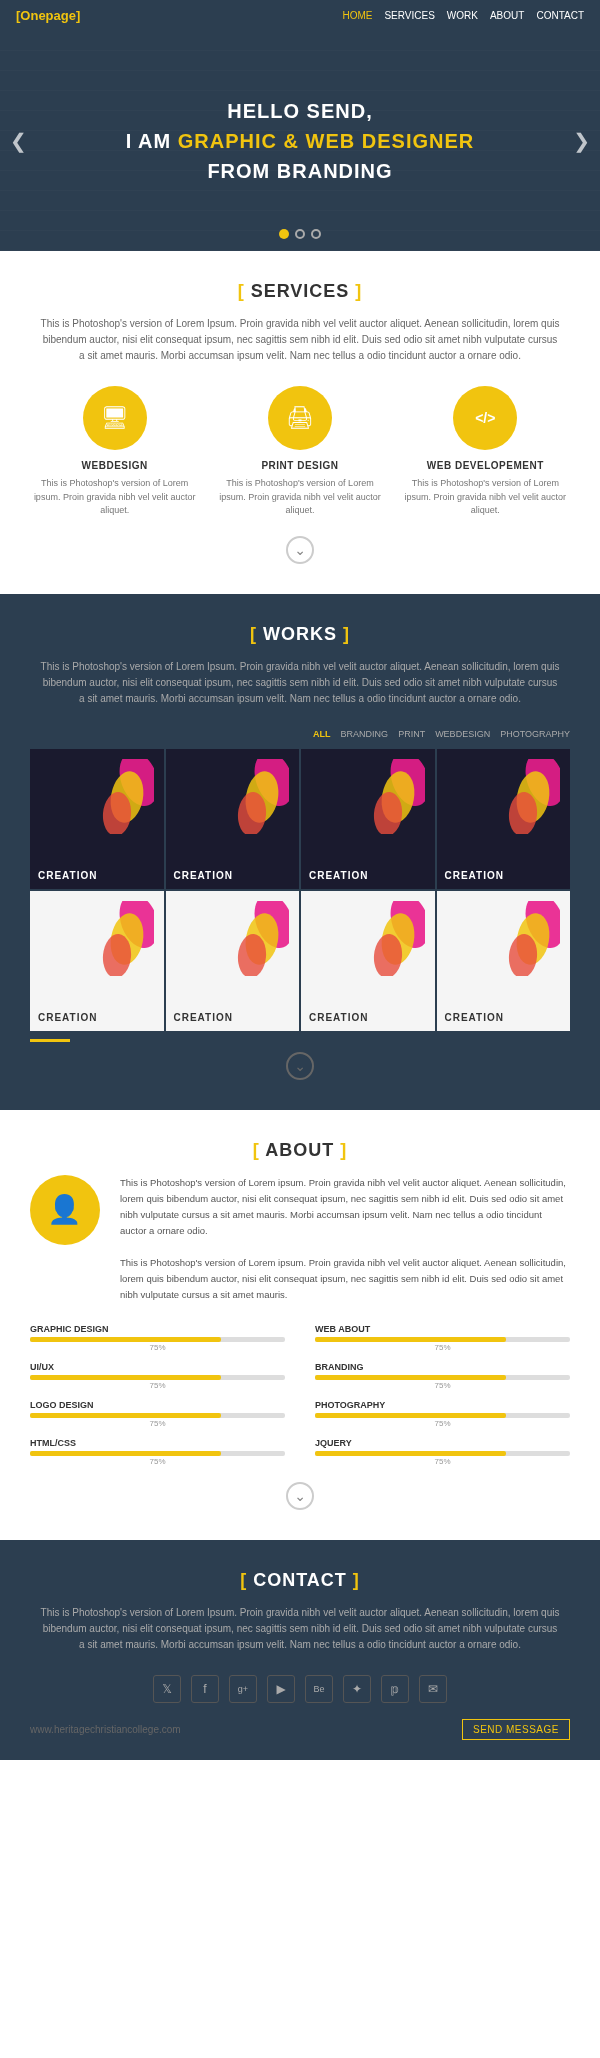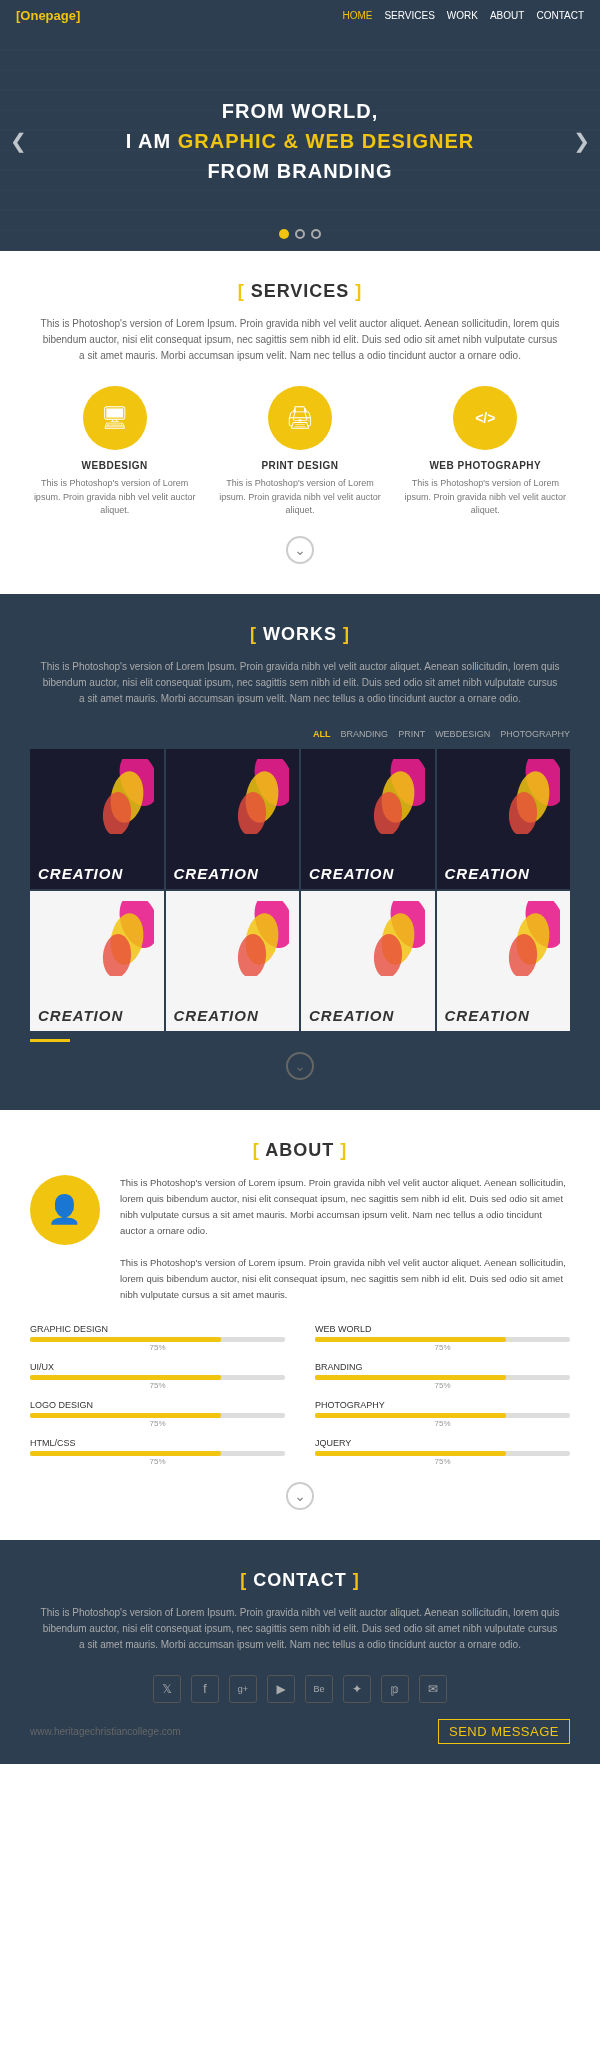--- a/index.html
+++ b/index.html
@@ -219,26 +219,25 @@
     }
     
     .work-logo {
       position: absolute;
       top: 10px;
       right: 10px;
       width: 55px;
       height: 75px;
     }
     .work-label {
-      font-size: 15px;
+      font-size: 10px;
       font-weight: 900;
       color: #fff;
       letter-spacing: 1px;
       text-transform: uppercase;
-      font-style: italic;
       position: relative;
       z-index: 2;
       line-height: 1;
       text-align: center;
     }
     .work-label span {
       display: block;
     }
 
     
@@ -266,21 +265,21 @@
     }
     .skills-grid {
       display: grid;
       grid-template-columns: 1fr 1fr;
       gap: 10px 30px;
       margin-top: 10px;
     }
     .skill-item {}
     .skill-name {
       font-size: 9px;
-      font-weight: normal;
+      font-weight: bold;
       color: #333;
       margin-bottom: 3px;
     }
     .skill-bar-bg {
       height: 5px;
       background: #ddd;
       border-radius: 2px;
       width: 100%;
     }
     .skill-bar-fill {
@@ -352,21 +351,21 @@
       margin-top: 8px;
     }
     .contact-url {
       font-size: 10px;
       color: #666;
     }
     .send-btn {
       background: transparent;
       border: 1.5px solid #f1c40f;
       color: #f1c40f;
-      font-size: 13px;
+      font-size: 10px;
       padding: 4px 10px;
       cursor: pointer;
       letter-spacing: 0.5px;
     }
     .yellow-line {
       height: 3px;
       background: #f1c40f;
       width: 40px;
       margin-bottom: 4px;
     }
@@ -382,21 +381,21 @@
     <a class="nav-link">WORK</a>
     <a class="nav-link">ABOUT</a>
     <a class="nav-link">CONTACT</a>
   </div>
 </nav>
 
 <div class="hero">
   <span class="hero-arrow-left">❮</span>
   <div class="hero-content">
     <h1>
-      <span>FROM WORLD,</span><br>
+      <span>HELLO SEND,</span><br>
       <span>I AM <span class="highlight">GRAPHIC &amp; WEB DESIGNER</span></span><br>
       <span>FROM BRANDING</span>
     </h1>
   </div>
   <span class="hero-arrow-right">❯</span>
   <div class="hero-dots">
     <div class="hero-dot"></div>
     <div class="hero-dot empty"></div>
     <div class="hero-dot empty"></div>
   </div>
@@ -413,21 +412,21 @@
       <div class="service-name">WEBDESIGN</div>
       <div class="service-desc">This is Photoshop's version of Lorem ipsum. Proin gravida nibh vel velit auctor aliquet.</div>
     </div>
     <div class="service-item">
       <div class="service-icon">🖨</div>
       <div class="service-name">PRINT DESIGN</div>
       <div class="service-desc">This is Photoshop's version of Lorem ipsum. Proin gravida nibh vel velit auctor aliquet.</div>
     </div>
     <div class="service-item">
       <div class="service-icon" style="font-size:14px;font-weight:bold;">&lt;/&gt;</div>
-      <div class="service-name">WEB PHOTOGRAPHY</div>
+      <div class="service-name">WEB DEVELOPEMENT</div>
       <div class="service-desc">This is Photoshop's version of Lorem ipsum. Proin gravida nibh vel velit auctor aliquet.</div>
     </div>
   </div>
   <div class="scroll-down">
     <div class="scroll-down-icon">⌄</div>
   </div>
 </div>
 
 <div class="section section-dark">
   <div class="section-title">
@@ -561,21 +560,21 @@
   </div>
   <div class="skills-grid">
     <div class="skill-item">
       <div class="skill-name">GRAPHIC DESIGN</div>
       <div class="skill-bar-bg">
           <div class="skill-bar-fill" style="width:75%"></div>
         </div>
       <div class="skill-pct">75%</div>
     </div>
     <div class="skill-item">
-      <div class="skill-name">WEB WORLD</div>
+      <div class="skill-name">WEB ABOUT</div>
       <div class="skill-bar-bg">
           <div class="skill-bar-fill" style="width:75%"></div>
         </div>
       <div class="skill-pct">75%</div>
     </div>
     <div class="skill-item">
       <div class="skill-name">UI/UX</div>
       <div class="skill-bar-bg">
           <div class="skill-bar-fill" style="width:75%"></div>
         </div>

